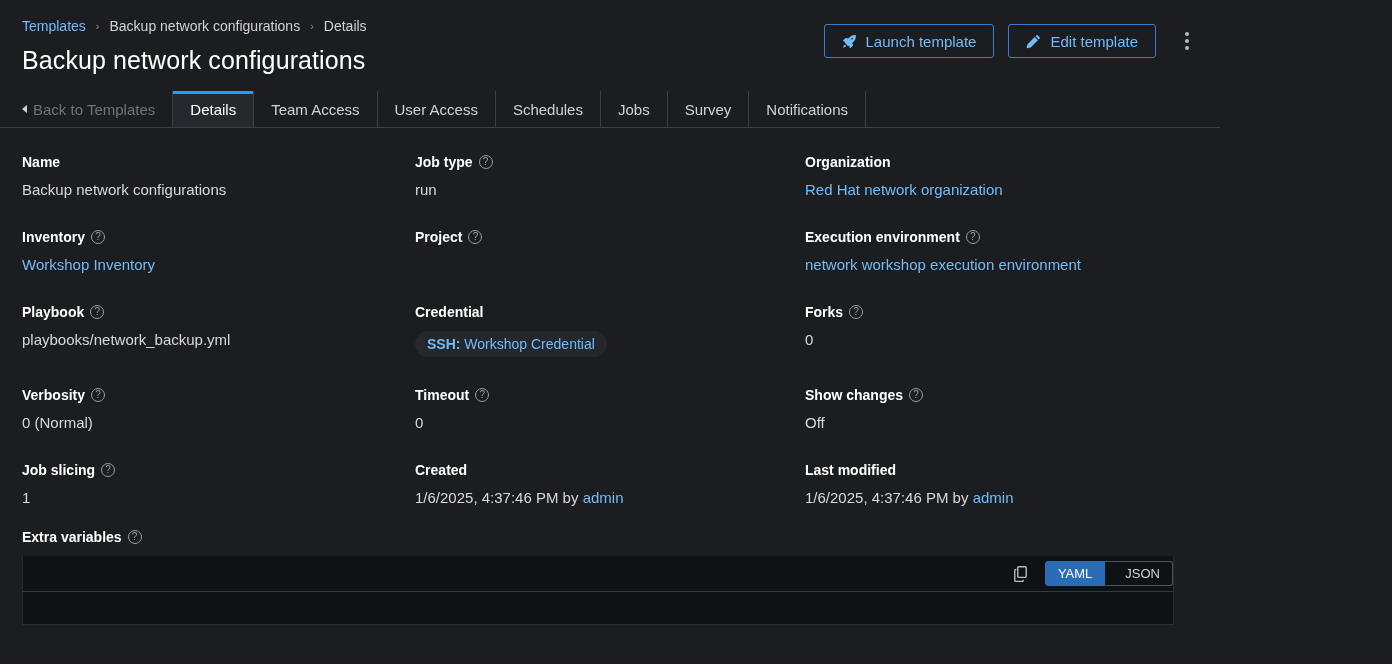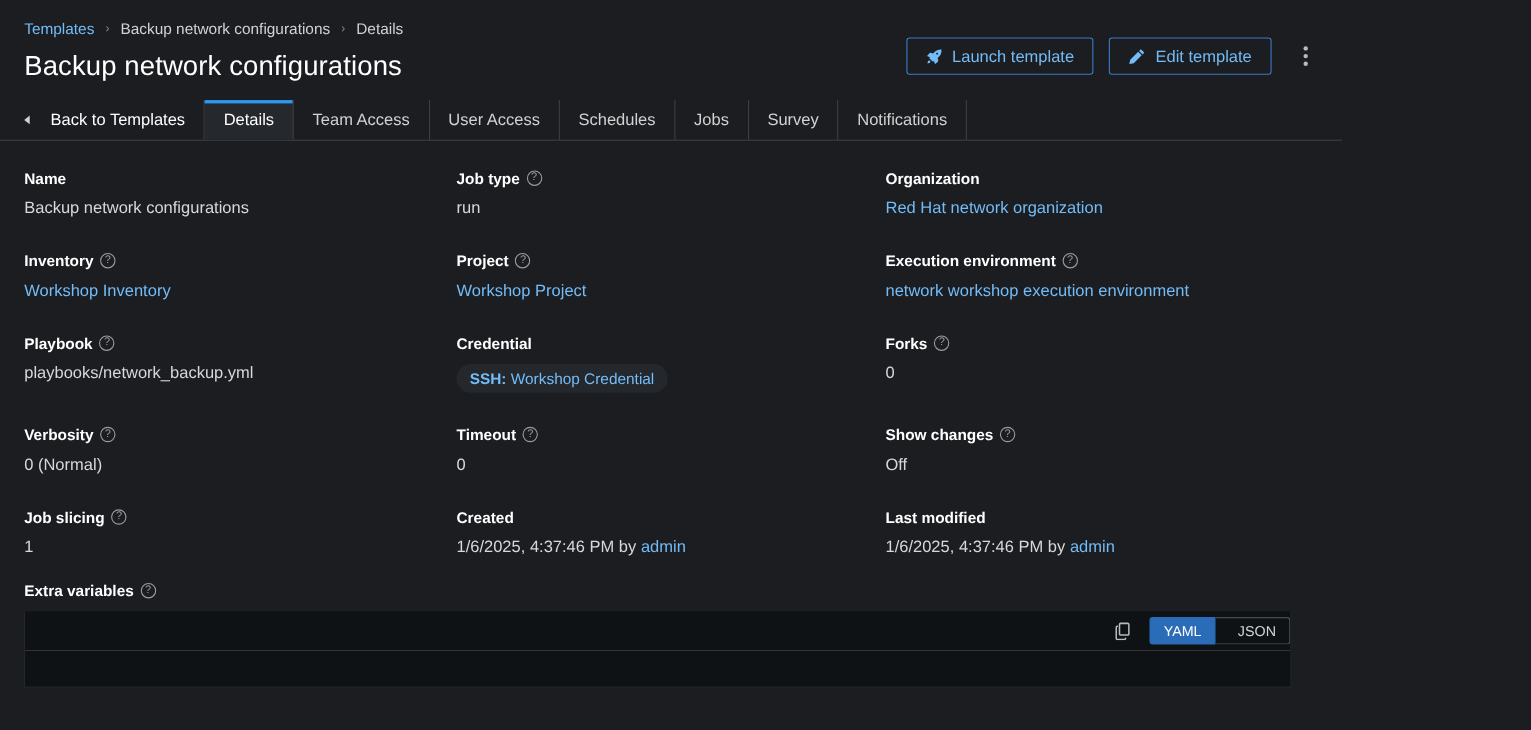--- a/index.html
+++ b/index.html
@@ -20,21 +20,21 @@
   .crumb-sep {
     color: #8a8d90; font-size: 11px;
     margin: 0 10px; display: inline-block;
   }
   .page-title {
     font-size: 25px; font-weight: 400; color: #fff;
     margin-top: 10px; letter-spacing: .1px;
   }
 
   .header-actions {
-    position: absolute; right: 18px; top: 34px;
+    position: absolute; right: 18px; top: 24px;
     display: flex; align-items: center; gap: 14px;
   }
   .btn-outline {
     display: flex; align-items: center; gap: 9px;
     border: 1px solid #3d7bc6; border-radius: 3px;
     background: transparent; color: #73bcf7;
     font-size: 15px; font-family: inherit;
     padding: 7px 17px; height: 34px; cursor: pointer;
     white-space: nowrap;
   }
@@ -52,21 +52,21 @@
     height: 37px; border-bottom: 1px solid #3c3f42;
     background: #1b1d21;
   }
   .tab {
     position: relative; display: flex; align-items: center;
     padding: 0 17px; font-size: 15px; color: #d2d2d2;
     cursor: pointer; border-right: 1px solid #3c3f42;
     background: transparent; white-space: nowrap;
   }
   .tab:first-child { padding-left: 22px; }
-  .tab.back { color: #ffffff; gap: 19px; }
+  .tab.back { color: #737373; gap: 6px; }
   .tab .caret {
     width: 0; height: 0; border-top: 4px solid transparent;
     border-bottom: 4px solid transparent; border-right: 5px solid #d2d2d2;
     display: block;
   }
   .tab.active {
     background: #25282c; color: #fff;
   }
   .tab.active::before {
     content: ""; position: absolute; left: 0; right: 0; top: 0;
@@ -227,21 +227,20 @@
         <span class="help">?</span>
       </div>
       <div class="f-value link">Workshop Inventory</div>
     </div>
 
     <div class="field">
       <div class="f-label">
         <span>Project</span>
         <span class="help">?</span>
       </div>
-      <div class="f-value link">Workshop Project</div>
     </div>
 
     <div class="field">
       <div class="f-label">
         <span>Execution environment</span>
         <span class="help">?</span>
       </div>
       <div class="f-value link">network workshop execution environment</div>
     </div>
 

